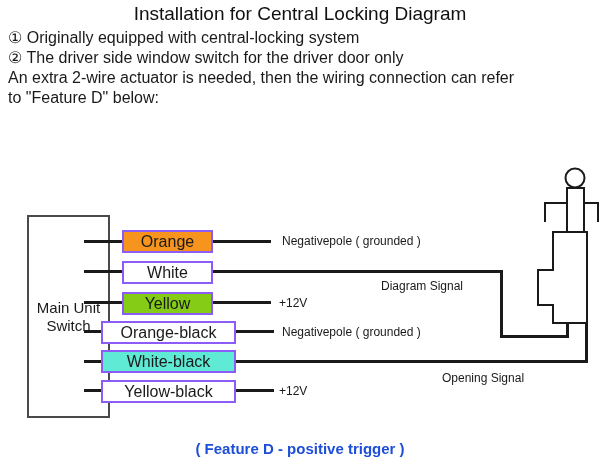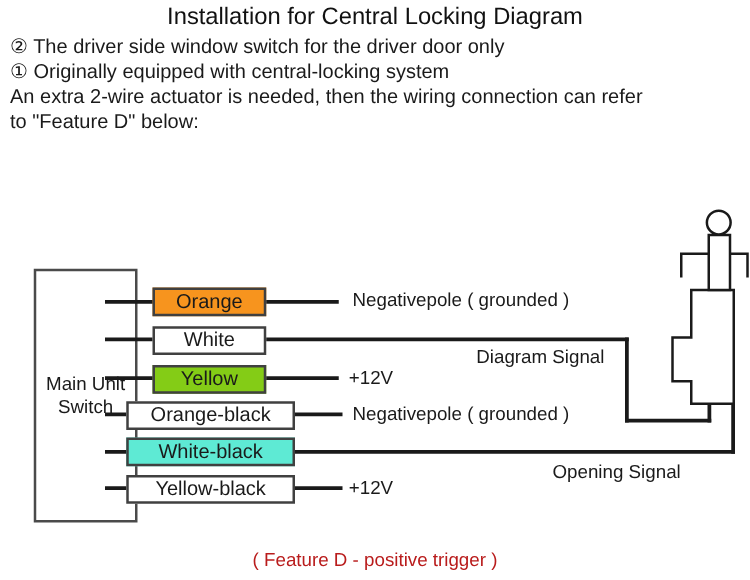--- a/index.html
+++ b/index.html
@@ -14,43 +14,43 @@
   .intro{position:absolute;top:28px;left:8px;font-size:16px;line-height:20px;white-space:nowrap;}
   .mainbox{
     position:absolute;left:3px;top:215px;width:83px;height:203px;box-sizing:border-box;
     border:2px solid #4a4a4a;background:#fff;display:flex;flex-direction:column;
     align-items:center;justify-content:center;font-size:15px;line-height:18px;text-align:center;margin-left:24px;
   }
   .wire{position:absolute;background:#1a1a1a;}
   .wire.h{height:3px;}
   .wire.v{width:3px;}
   .wire-box{
-    position:absolute;height:23px;box-sizing:border-box;border:2px solid #404040;
+    position:absolute;height:23px;box-sizing:border-box;border:2px solid #8b5cf6;
     display:flex;align-items:center;justify-content:center;font-size:16px;
     background:#fff;white-space:nowrap;
   }
   .wire-box.narrow{left:122px;width:91px;}
   .wire-box.wide{left:101px;width:135px;}
-  .tlabel{position:absolute;font-size:15px;line-height:20px;white-space:nowrap;}
+  .tlabel{position:absolute;font-size:12px;line-height:20px;white-space:nowrap;}
   .actuator{position:absolute;left:520px;top:160px;}
   .caption{
     position:absolute;top:440px;left:0;width:600px;text-align:center;
     font-size:15px;white-space:nowrap;
   }
 </style>
 </head>
 <body>
 
 <div class="canvas">
 
   <div class="title">Installation for Central Locking Diagram</div>
 
   <div class="intro">
+    <div>① Originally equipped with central-locking system</div>
     <div>② The driver side window switch for the driver door only</div>
-    <div>① Originally equipped with central-locking system</div>
     <div>An extra 2-wire actuator is needed, then the wiring connection can refer</div>
     <div>to "Feature D" below:</div>
   </div>
 
   <div class="mainbox">
     <div>Main Unit</div>
     <div>Switch</div>
   </div>
 
   <div class="wire h" style="left:84px;top:240px;width:40px"></div>
@@ -87,15 +87,15 @@
   <div class="wire h" style="left:236px;top:389px;width:38px"></div>
   <div class="tlabel" style="left:279px;top:381px">+12V</div>
 
   <svg class="actuator" width="80" height="170" viewBox="0 0 80 170" fill="none" stroke="#1a1a1a" stroke-width="2">
     <path d="M25 62 L25 43 L47 43 M64 43 L78 43 L78 62"></path>
     <path fill="#ffffff" d="M33 72 H67 V163 H33 V145 H18 V110 H33 Z"></path>
     <rect fill="#ffffff" x="47" y="28" width="17" height="44"></rect>
     <circle fill="#ffffff" cx="55" cy="18" r="9.5"></circle>
   </svg>
 
-  <div class="caption" style="color: #b91c1c;">( Feature D - positive trigger )</div>
+  <div class="caption" style="color: #1d4ed8; font-weight: bold;">( Feature D - positive trigger )</div>
 
 </div>
 
 </body></html>

